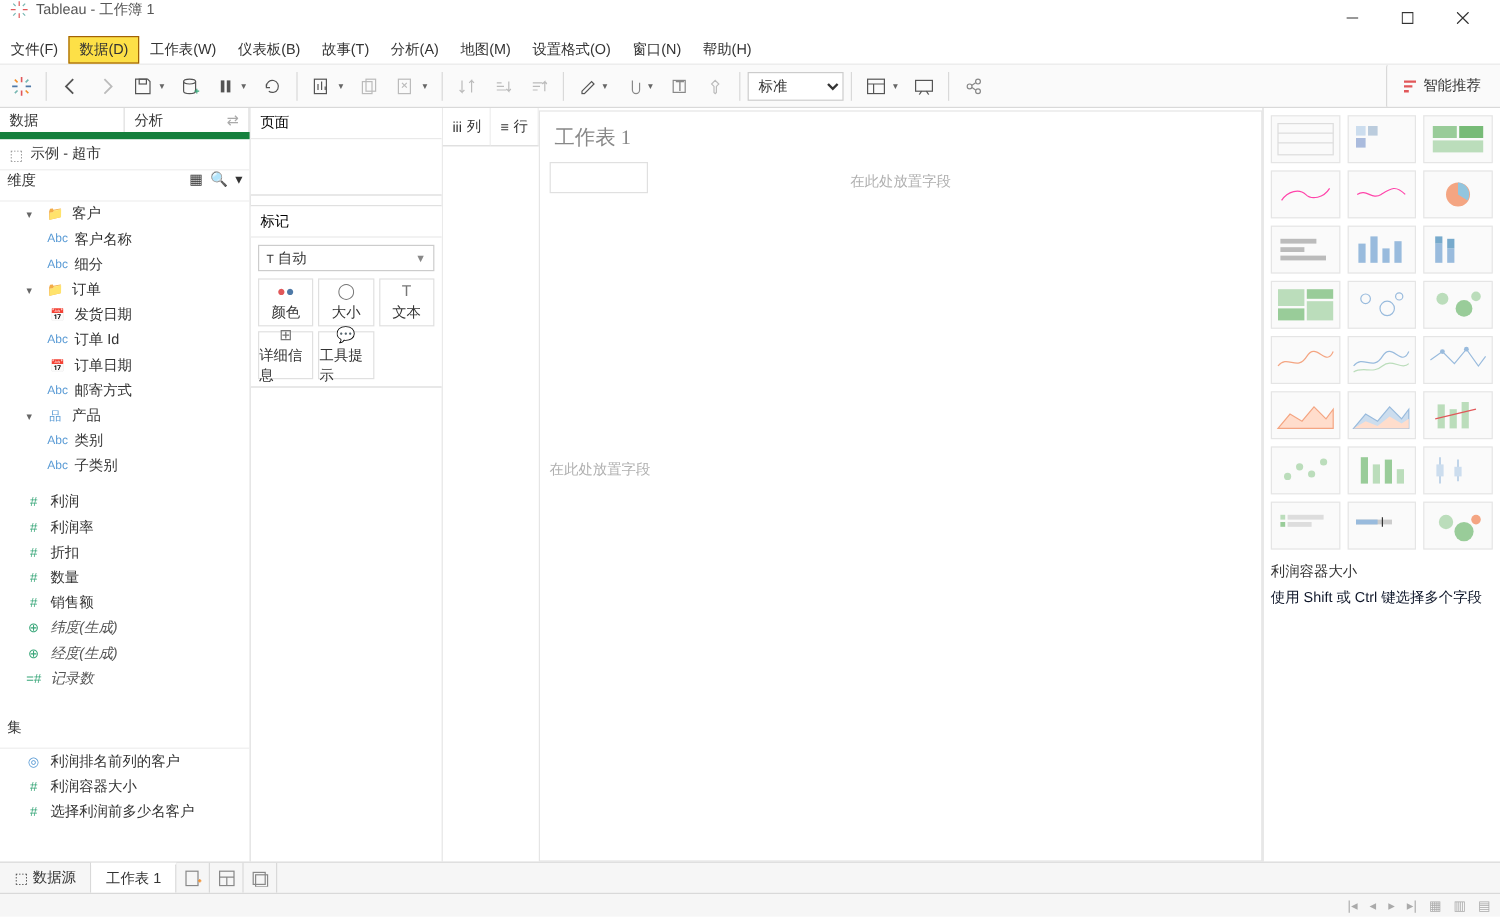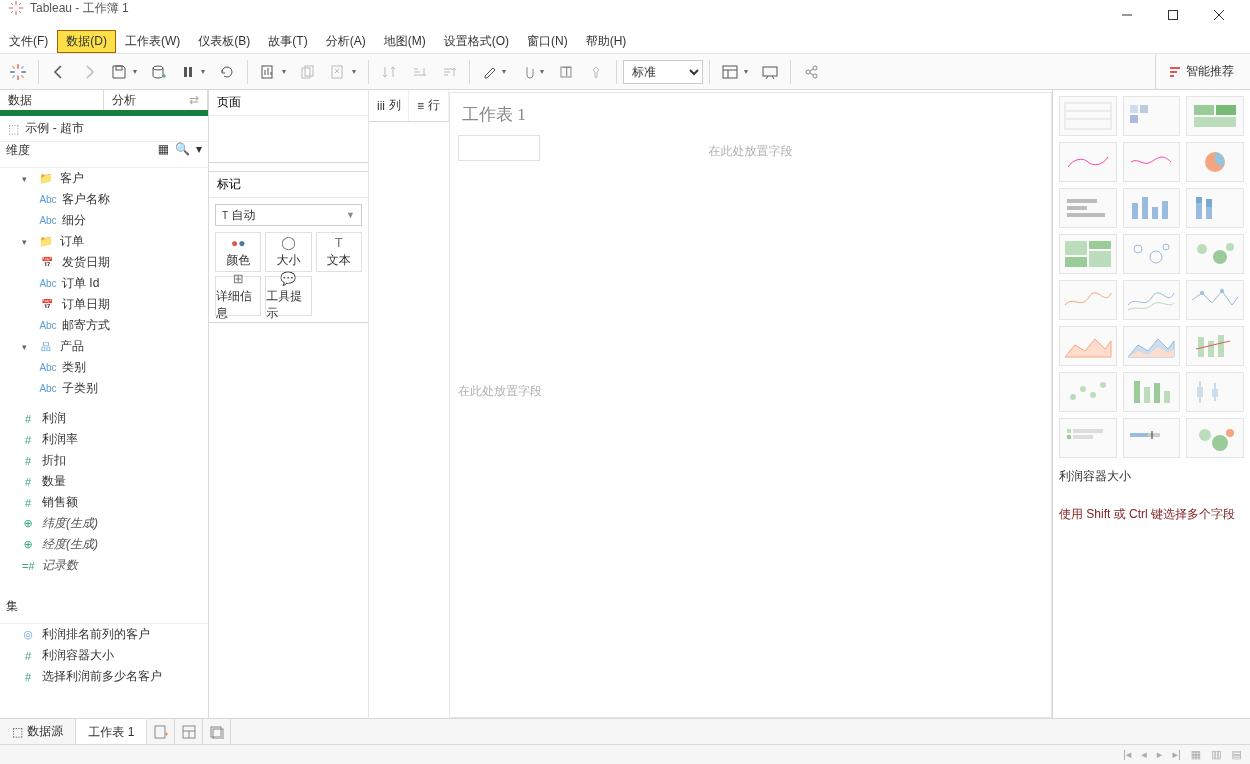--- a/index.html
+++ b/index.html
@@ -61,21 +61,21 @@
 .shelf-body{flex:1;height:100%}
 .sheet-area{flex:1;position:relative;border:1px solid #e5e5e5;margin:2px 0 0 0}
 .sheet-title{padding:10px 12px;font-size:17px;color:#888;font-family:"SimSun",serif}
 .placeholder-center{position:absolute;top:50px;left:0;right:0;text-align:center;color:#b0b0b0;font-size:12px}
 .placeholder-bottom{position:absolute;bottom:8px;left:0;right:0;text-align:left;padding-left:8px;color:#b0b0b0;top:auto}
 .drop-box{position:absolute;top:42px;left:8px;width:82px;height:26px;border:1px solid #e0e0e0}
 .right{width:198px;border-left:1px solid #d9d9d9;padding:6px;background:#fff;display:flex;flex-direction:column}
 .show-me-grid{display:grid;grid-template-columns:repeat(3,1fr);gap:6px;align-content:start}
 .sm-cell{height:40px;border:1px solid #e5e5e5;background:#fafafa;display:flex;align-items:center;justify-content:center;color:#bbb;font-size:9px;overflow:hidden}
 .right-hint{margin-top:10px;font-size:12px;color:#555}
-.right-hint .sub{color:#7f1d1d;margin-top:20px;line-height:1.5}
+.right-hint .sub{color:#0f172a;margin-top:4px;line-height:1.5}
 .bottom{height:26px;border-top:1px solid #d9d9d9;display:flex;align-items:center;background:#f6f6f6}
 .bottom .btab{padding:0 12px;height:100%;display:flex;align-items:center;border-right:1px solid #d9d9d9;gap:4px}
 .bottom .btab.sel{background:#fff;border-top:2px solid #fff;margin-top:-1px}
 .bottom .bic{width:28px;height:100%;display:flex;align-items:center;justify-content:center;color:#777;border-right:1px solid #d9d9d9}
 .status{height:20px;border-top:1px solid #d9d9d9;display:flex;align-items:center;justify-content:flex-end;padding:0 8px;gap:10px;color:#999;background:#f6f6f6}
 .status .sic{font-size:11px;color:#aaa}
 svg{display:block}
 .smart-icon{width:14px;height:14px}
 </style>
 </head>

